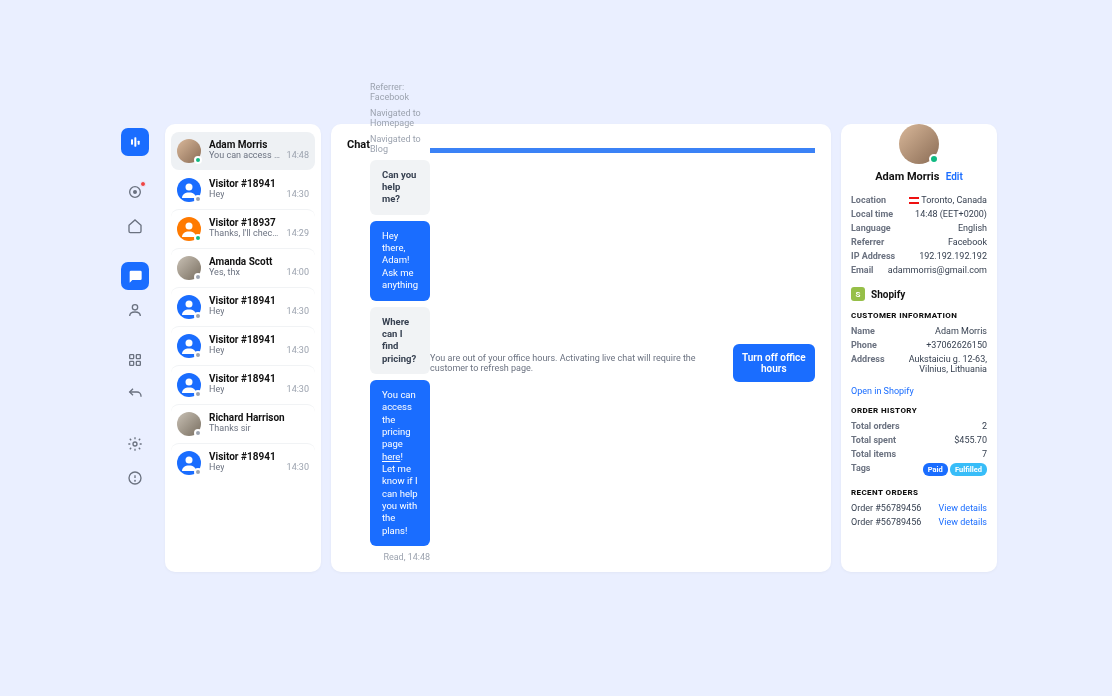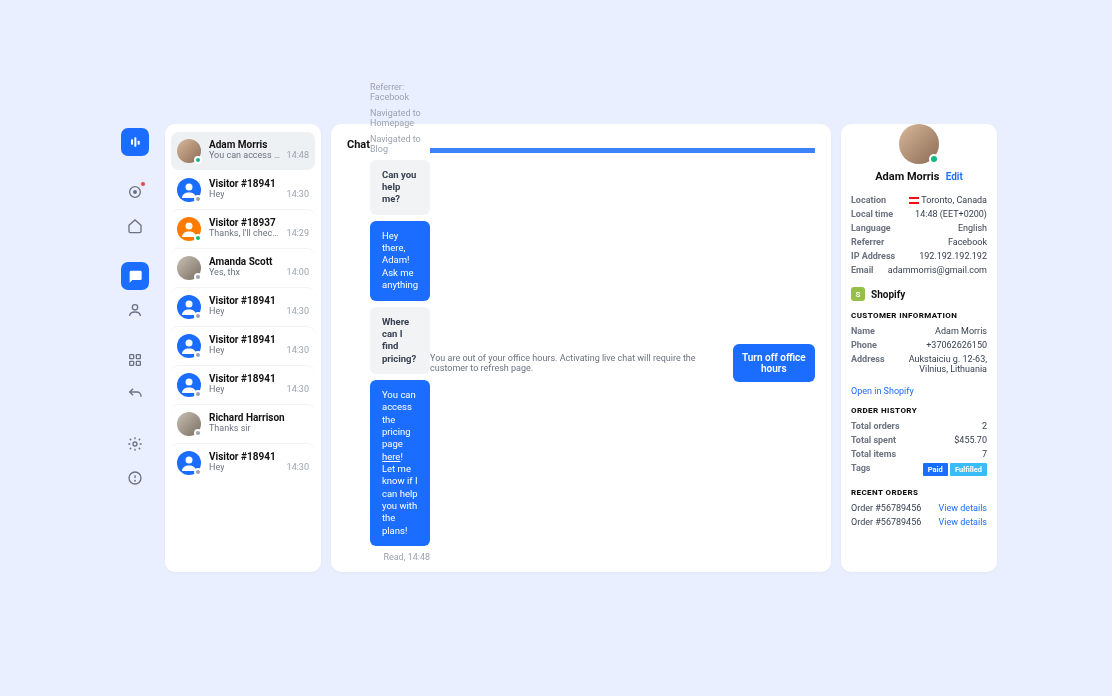--- a/index.html
+++ b/index.html
@@ -56,21 +56,21 @@
 .kv { display: flex; justify-content: space-between; gap: 6px; font-size: 9px; }
 .kv .k { color: #6b7280; font-weight: bold; }
 .kv .v { color: #374151; text-align: right; }
 .flag { display: inline-block; width: 10px; height: 7px; background: linear-gradient(#e11 33%, #fff 33% 66%, #e11 66%); vertical-align: middle; margin-right: 2px; }
 .shopify-row { display: flex; align-items: center; gap: 6px; margin-bottom: 10px; }
 .shopify-icon { width: 14px; height: 14px; background: #96bf48; border-radius: 3px; display: flex; align-items: center; justify-content: center; color: #fff; font-size: 8px; font-weight: bold; }
 .shopify-label { font-size: 10px; font-weight: 700; color: #111; }
 .section-h { font-size: 8px; font-weight: 800; letter-spacing: 0.4px; color: #111; margin-bottom: 6px; }
 .link-blue { color: #1a6dff; cursor: pointer; }
 .addr { text-align: right; }
-.tag { display: inline-block; font-size: 7.5px; font-weight: 700; padding: 2px 5px; border-radius: 1px; color: #fff; }
+.tag { display: inline-block; font-size: 7.5px; font-weight: 700; padding: 2px 5px; border-radius: 6px; color: #fff; }
 .tag.paid { background: #1a6dff; }
 .tag.fulfilled { background: #38bdf8; }
 .order-row { display: flex; justify-content: space-between; font-size: 9px; margin-bottom: 4px; }
 .order-id { color: #374151; }
 </style>
 </head>
 <body>
 
 <div class="app">
 

